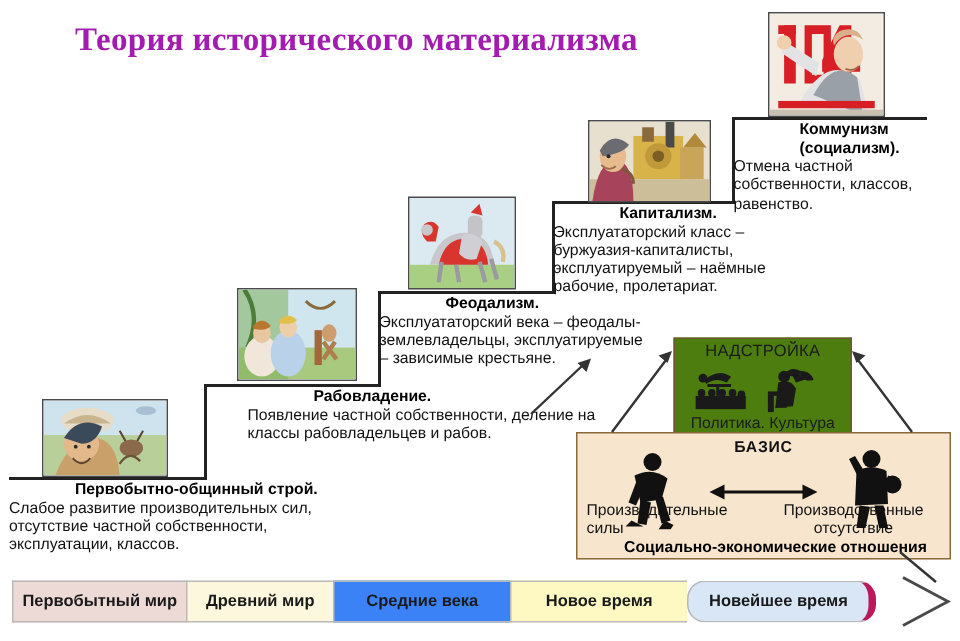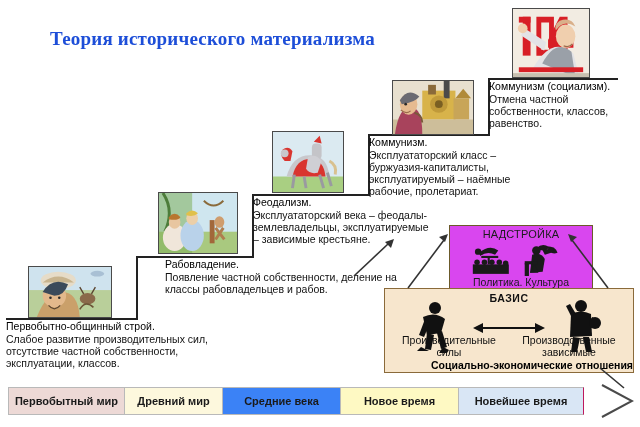--- a/index.html
+++ b/index.html
@@ -2,60 +2,60 @@
 <html><head>
 <meta charset="utf-8">
 <style>
   html,body{margin:0;padding:0;background:#ffffff;}
   body{width:640px;height:427px;position:relative;overflow:hidden;
        font-family:"Liberation Sans",sans-serif;color:#111;}
 
   .root{position:absolute;left:0;top:0;width:640px;height:427px;}
 
   
-  .title{position:absolute;left:50px;top:28px;font-family:"Liberation Serif",serif;
-         font-weight:bold;font-size:19px;letter-spacing:.2px;color:#1d4ed8;white-space:nowrap;}
+  .title{position:absolute;left:50px;top:13px;font-family:"Liberation Serif",serif;
+         font-weight:bold;font-size:22px;letter-spacing:.2px;color:#a21caf;white-space:nowrap;}
   .stair-v{position:absolute;width:2px;background:#222;}
   .stair-h{position:absolute;height:2px;background:#222;}
 
   
   .pic{position:absolute;border:1.5px solid #4a4a4a;box-sizing:border-box;overflow:hidden;}
   .pic svg{display:block;width:100%;height:100%;}
 
   
   .stage{position:absolute;box-sizing:border-box;}
-  .stage .hd{font-weight:normal;font-size:10.5px;line-height:12.5px;color:#000;}
+  .stage .hd{font-weight:bold;font-size:10.5px;line-height:12.5px;color:#000;padding-left:44px;}
   .stage .bd{font-size:10.5px;line-height:12.3px;color:#111;}
 
   
-  .super{position:absolute;left:449px;top:225px;width:144px;height:65px;
-         background:#d946ef;border:1.5px solid #6b5a2a;box-sizing:border-box;
+  .super{position:absolute;left:449px;top:225px;width:119px;height:65px;
+         background:#4d7c0f;border:1.5px solid #6b5a2a;box-sizing:border-box;
          display:flex;flex-direction:column;align-items:center;justify-content:space-between;padding:2px 0 1px;}
   .super .lab-top{font-size:11px;color:#1b1b1b;letter-spacing:.2px;}
   .super .lab-bot{font-size:10.5px;color:#1b1b1b;}
   .super .art{flex:1;width:100%;}
 
   .basis{position:absolute;left:384px;top:288px;width:250px;height:85px;
          background:#f7e6cd;border:1.5px solid #8a6a3a;box-sizing:border-box;padding-left:31px;}
   .basis .bt{position:absolute;left:0;right:0;top:3px;text-align:center;font-size:10.5px;font-weight:bold;letter-spacing:.5px;}
-  .basis .foot{position:absolute;left:16px;right:0;bottom:1px;text-align:right;
+  .basis .foot{position:absolute;left:16px;right:0;bottom:1px;text-align:center;
                font-size:10.5px;font-weight:bold;color:#000;}
-  .basis .l1{position:absolute;left:6px;top:45px;width:116px;text-align:center;font-size:10.5px;line-height:12px;}
+  .basis .l1{position:absolute;left:6px;top:45px;width:116px;font-size:10.5px;line-height:12px;}
   .basis .l2{position:absolute;right:4px;top:45px;width:120px;text-align:center;font-size:10.5px;line-height:12px;}
   .basis .dbl{position:absolute;left:86px;top:33px;width:76px;height:12px;}
   .basis .fig{position:absolute;}
 
   .conn{position:absolute;}
 
   
   .timeline{position:absolute;left:8px;top:387px;height:28px;display:flex;text-align:right;}
   .tseg{height:28px;box-sizing:border-box;border:1px solid #b9b9b9;border-right:none;
         display:flex;align-items:center;justify-content:center;
         font-size:11px;font-weight:bold;color:#1a1a1a;white-space:nowrap;}
-  .tseg:last-of-type{border-right:1px solid #be185d;}
+  .tseg:last-of-type{border-right:5px solid #be185d;border-radius:12px;}
   .tarrow{position:absolute;left:600px;top:384px;width:34px;height:34px;}
 </style>
 </head>
 <body>
 
 <div class="root">
 
   <div class="title">Теория исторического материализма</div>
 
   <div>
@@ -179,21 +179,21 @@
     <div class="hd">Рабовладение.</div>
     <div class="bd">Появление частной собственности, деление на классы рабовладельцев и рабов.</div>
   </div>
 
   <div class="stage" style="left:253px;top:196px;width:182px;">
     <div class="hd">Феодализм.</div>
     <div class="bd">Эксплуататорский века – феодалы-землевладельцы, эксплуатируемые – зависимые крестьяне.</div>
   </div>
 
   <div class="stage" style="left:369px;top:136px;width:182px;">
-    <div class="hd">Коммунизм.</div>
+    <div class="hd">Капитализм.</div>
     <div class="bd">Эксплуататорский класс – буржуазия-капиталисты, эксплуатируемый – наёмные рабочие, пролетариат.</div>
   </div>
 
   <div class="stage" style="left:489px;top:80px;width:130px;">
     <div class="hd">Коммунизм (социализм).</div>
     <div class="bd">Отмена частной собственности, классов, равенство.</div>
   </div>
 
   <div class="super">
     <div class="lab-top">НАДСТРОЙКА</div>
@@ -249,21 +249,21 @@
       </g>
     </svg>
 
     <svg class="dbl" viewBox="0 0 76 12">
       <line x1="10" y1="6" x2="66" y2="6" stroke="#111" stroke-width="2"></line>
       <path d="M2 6 l10 -5 v10 z" fill="#111"></path>
       <path d="M74 6 l-10 -5 v10 z" fill="#111"></path>
     </svg>
 
     <div class="l1">Производительные силы</div>
-    <div class="l2">Производственные зависимые</div>
+    <div class="l2">Производственные отсутствие</div>
     <div class="foot">Социально-экономические отношения</div>
   </div>
 
   <svg class="conn" style="left:404px;top:228px;width:50px;height:64px;" viewBox="0 0 50 64">
     <line x1="4" y1="60" x2="40" y2="12" stroke="#333" stroke-width="1.6"></line>
     <path d="M44 6 l-9 3 l6 5 z" fill="#333"></path>
   </svg>
   <svg class="conn" style="left:562px;top:228px;width:50px;height:64px;" viewBox="0 0 50 64">
     <line x1="46" y1="60" x2="10" y2="12" stroke="#333" stroke-width="1.6"></line>
     <path d="M6 6 l9 3 l-6 5 z" fill="#333"></path>

